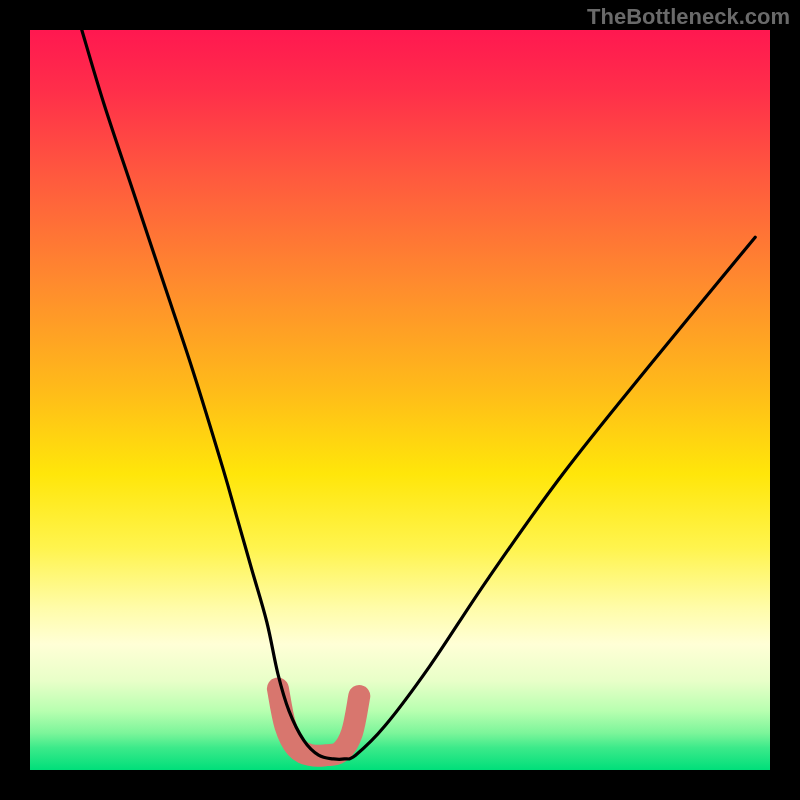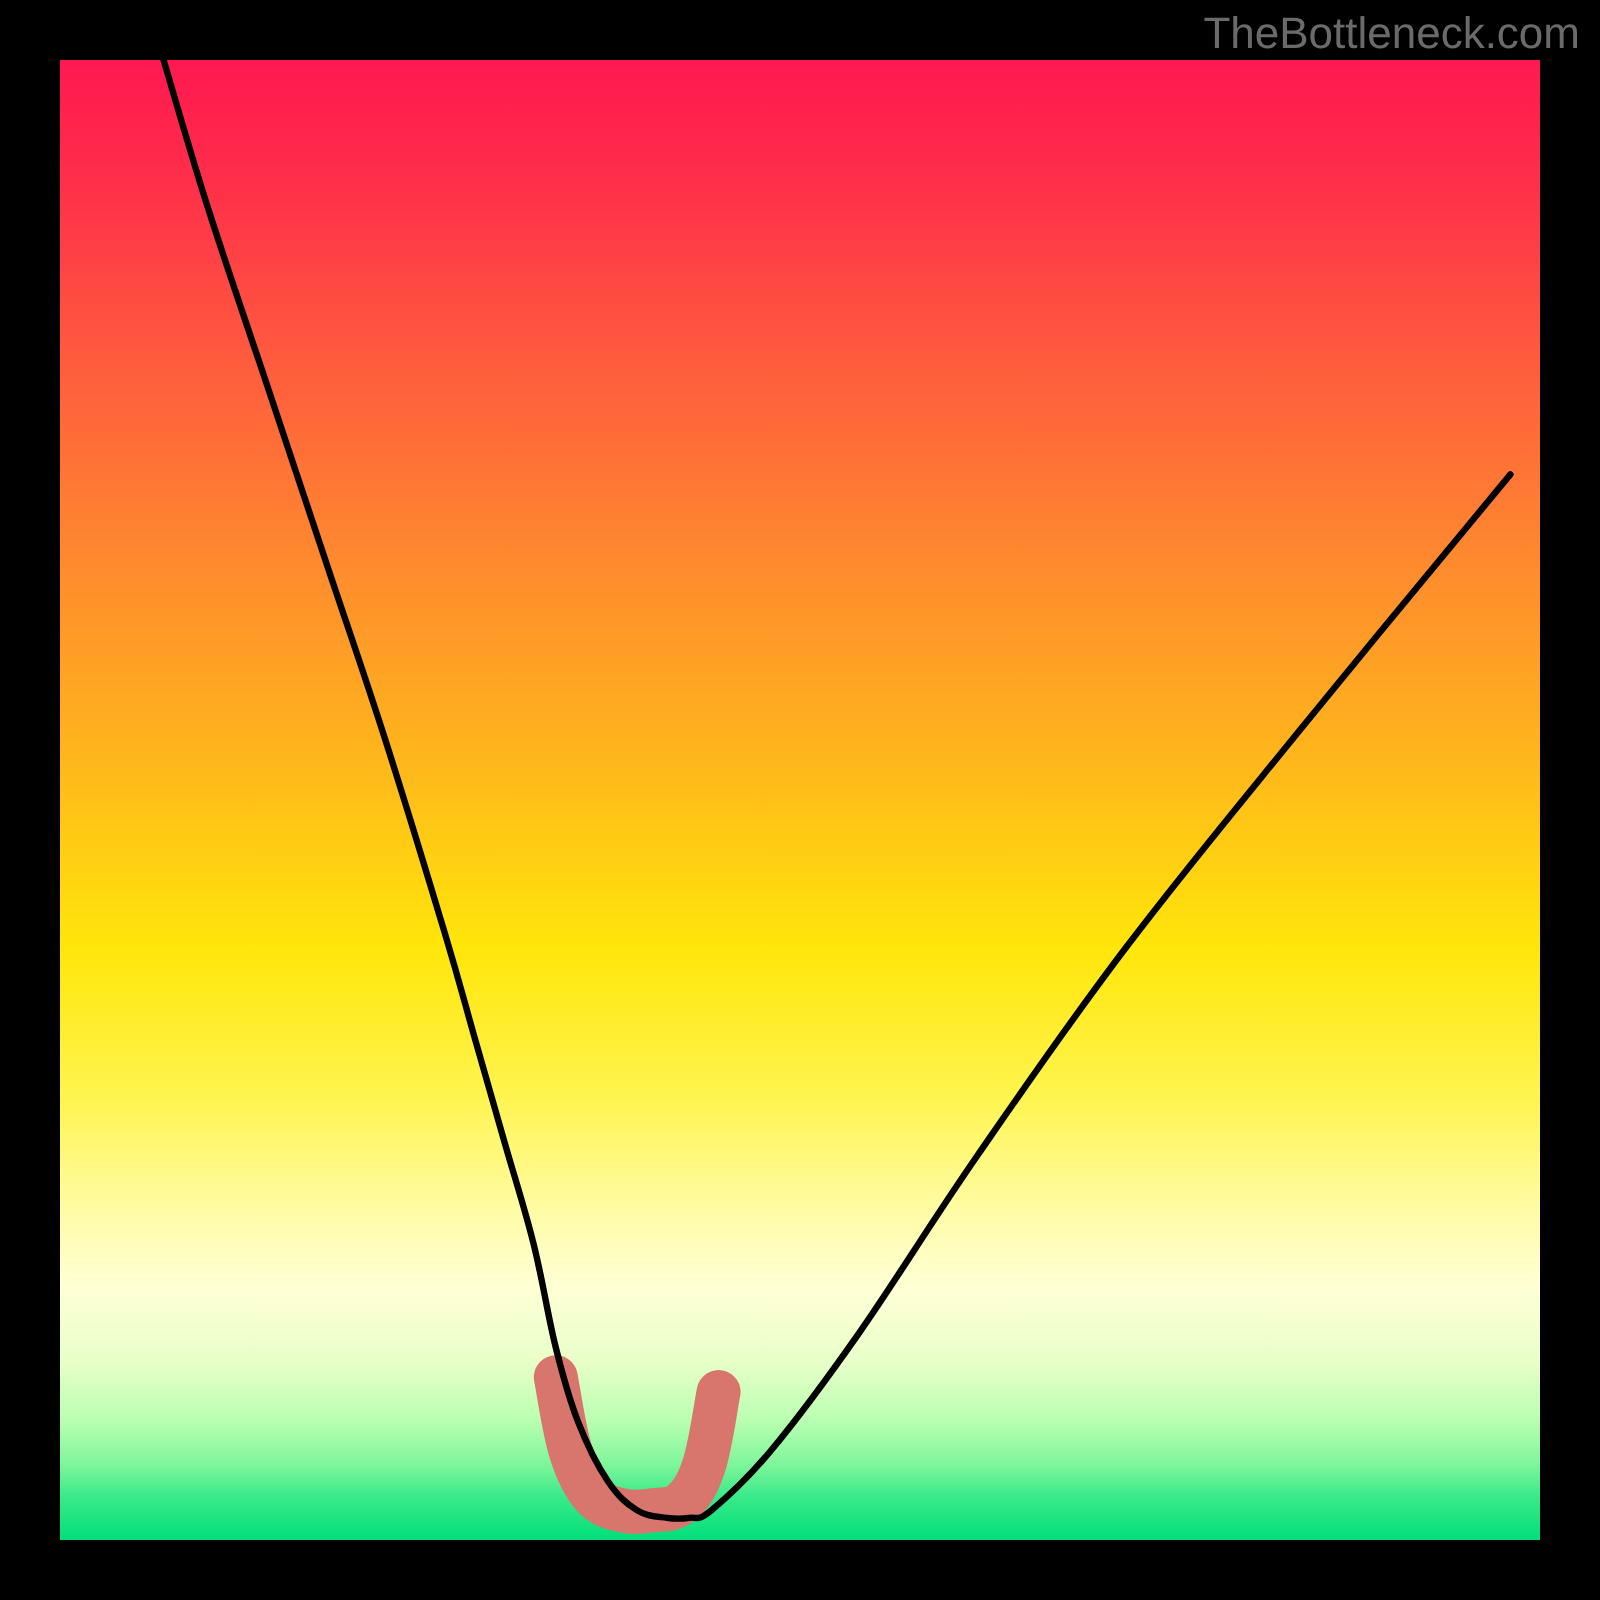--- a/index.html
+++ b/index.html
@@ -40,21 +40,21 @@
       #3cea8a 97%,
       #00df7a 100%);
   }
   .watermark {
     position: absolute;
     top: 4px;
     right: 10px;
     font-family: Arial, Helvetica, sans-serif;
     font-size: 22px;
     color: #6a6a6a;
-    font-weight: 400;
+    font-weight: 700;
     letter-spacing: 0px;
   }
   svg.curve-layer {
     position: absolute;
     left: 0;
     top: 0;
     width: 740px;
     height: 740px;
   }
 </style>

